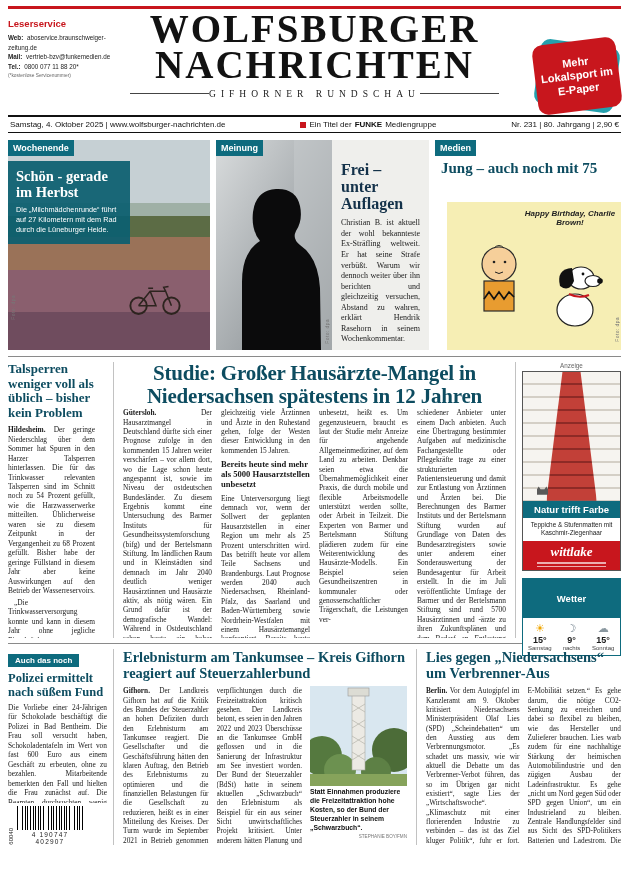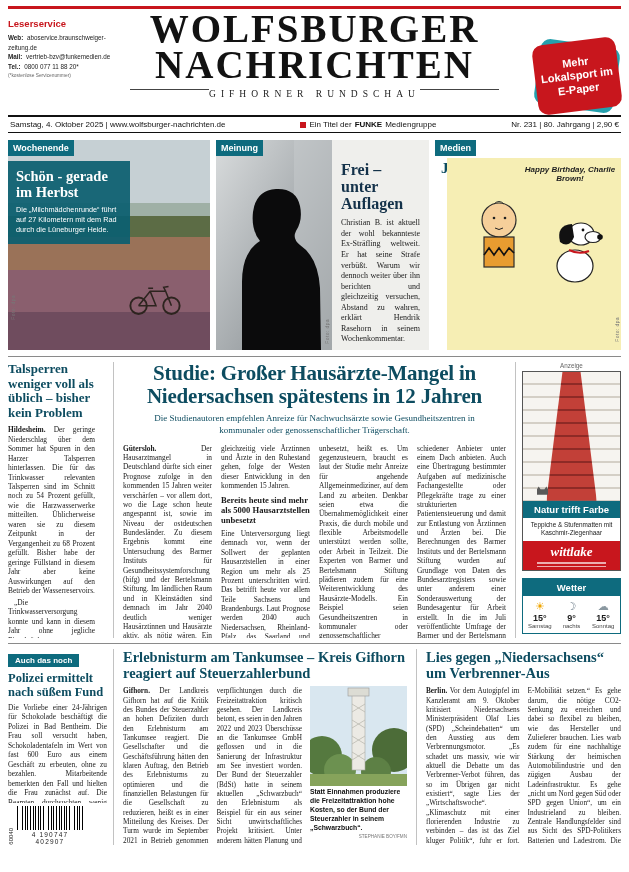--- a/index.html
+++ b/index.html
@@ -8,21 +8,21 @@
         font-family:"Liberation Serif",serif;color:#1a1a1a}
   
   .redline{margin:6px 8px 0;height:3px;background:#c8161d}
   .header-row{position:relative;height:104px}
   .leserservice{position:absolute;left:8px;top:8px;width:112px;font-family:"Liberation Sans",sans-serif;font-size:6.3px;line-height:1.5;color:#222}
   .ls-title{color:#c8161d;font-weight:bold;font-size:9.5px;margin-bottom:2px}
   .ls-line b{margin-right:2px}
   .ls-foot{font-size:4.8px;color:#666;margin-top:1px}
   .masthead{position:absolute;left:0;right:0;top:2px;text-align:center}
   .mh1{font-size:39px;font-weight:bold;letter-spacing:2px;line-height:.92;color:#121212;text-transform:uppercase}
-  .mh-sub{display:flex;gap:0;margin:6px 130px 0}
+  .mh-sub{display:flex;align-items:center;gap:0;margin:6px 130px 0}
   .mh-sub .rule{flex:1;height:1px;background:#444}
   .mh-sub span.sub-text{font-size:9.5px;letter-spacing:5px;text-transform:uppercase;color:#222;white-space:nowrap}
   .badge-wrap{position:absolute;right:10px;top:32px;width:84px;height:70px}
   .badge-back{position:absolute;inset:2px;background:#25a0ad;border-radius:10px;transform:rotate(8deg)}
   .badge{position:absolute;inset:0;background:#c8161d;border-radius:10px;transform:rotate(-7deg);
          color:#fff;font-family:"Liberation Sans",sans-serif;font-weight:bold;font-size:11px;line-height:1.2;
          display:flex;align-items:center;justify-content:center;text-align:center;padding:4px}
   .dateline{margin:2px 8px 0;border-top:2px solid #111;border-bottom:1px solid #111;
             display:flex;justify-content:space-between;align-items:center;padding:3px 2px;
             font-family:"Liberation Sans",sans-serif;font-size:8px;color:#111}
@@ -39,21 +39,21 @@
   .t1-head{font-size:14.5px;font-weight:bold;line-height:1.08}
   .t1-text{font-family:"Liberation Sans",sans-serif;font-size:7.3px;line-height:1.35;margin-top:5px}
   .bike{position:absolute;right:26px;bottom:34px;z-index:2}
   .t2{flex:1;background:#efefec}
   .t2-img{position:absolute;left:0;top:0;bottom:0;width:116px}
   .t2-content{position:absolute;left:116px;right:0;top:0;bottom:0;padding:22px 9px 6px;background:#efefec}
   .t2-head{font-size:16px;font-weight:bold;color:#14324a;line-height:1.05}
   .t2-text{font-size:8px;line-height:1.32;margin-top:6px;text-align:justify}
   .t3{width:186px;background:#fff}
   .t3-head{padding:20px 6px 4px;font-size:15px;font-weight:bold;color:#0d4c60;line-height:1.08}
-  .t3-img{position:absolute;left:12px;right:0;bottom:0;height:192px;background:#f6eeb4}
+  .t3-img{position:absolute;left:12px;right:0;bottom:0;height:148px;background:#f6eeb4}
   .comic-caption{position:absolute;top:7px;right:5px;width:92px;text-align:center;
                  font-family:"Liberation Sans",sans-serif;font-style:italic;font-weight:bold;font-size:8px;color:#222;z-index:3}
   .vcredit{position:absolute;writing-mode:vertical-rl;transform:rotate(180deg);
            font-family:"Liberation Sans",sans-serif;font-size:5px;color:#777;letter-spacing:.4px;z-index:5}
   
   .main-sec{margin:6px 8px 0;border-top:1px solid #8a8a8a;padding-top:5px;display:flex;height:282px}
   .col-left{width:106px;padding-right:18px;border-right:1px solid #c2c2c2;overflow:hidden}
   .col-left h2{font-size:13px;font-weight:bold;color:#0d4c60;line-height:1.12;margin-bottom:5px}
   .bodytext{font-size:7.4px;line-height:1.28;text-align:justify;hyphens:auto}
   .bodytext p{margin-bottom:2px}
@@ -74,21 +74,21 @@
              background:repeating-linear-gradient(180deg,#c24038 0 11px,#8e2a26 11px 13px)}
   .ad-cat{position:absolute;left:14px;bottom:6px;width:11px;height:9px;background:#5a5a5a;
           clip-path:polygon(0 100%,0 40%,15% 8%,32% 40%,68% 40%,85% 8%,100% 40%,100% 100%)}
   .ad-band-teal{background:#0e6b7e;color:#fff;font-weight:bold;font-size:9.5px;text-align:center;padding:3px 2px}
   .ad-sub{font-size:6.4px;text-align:center;padding:3px 3px;color:#222;line-height:1.35;background:#fff}
   .ad-brand{background:#c8161d;color:#fff;text-align:center;font-family:"Liberation Serif",serif;
             font-style:italic;font-weight:bold;font-size:13px;padding:3px 2px 2px}
   .ad-smallprint{height:8px;background:#c8161d;display:flex;flex-direction:column;gap:2px;padding:0 14px 3px}
   .ad-smallprint i{display:block;height:1.5px;background:rgba(255,255,255,.65)}
   .weather{margin-top:7px;border:1px solid #0e6b7e}
-  .weather-head{background:#0e6b7e;color:#fff;font-weight:bold;font-size:9.5px;text-align:center;padding:3px}
+  .weather-head{background:#0e6b7e;color:#fff;font-weight:bold;font-size:9.5px;text-align:center;padding:14px}
   .weather-body{display:flex;padding:4px 1px;background:#fff}
   .witem{flex:1;text-align:center}
   .wicon{font-size:11px;line-height:13px;display:block}
   .wicon.sun{color:#f0a500}.wicon.moon{color:#6b7c88}.wicon.cloud{color:#8a98a0}
   .wtemp{font-weight:bold;font-size:9px;display:block}
   .wday{font-size:6px;color:#444;display:block}
   
   .bottom-sec{margin:5px 8px 0;border-top:1px solid #8a8a8a;padding-top:5px;display:flex;height:202px}
   .b-left{width:106px;padding-right:6px;border-right:1px solid #c2c2c2;display:flex;flex-direction:column;overflow:hidden}
   .kicker-inline{display:inline-block;background:#0e6b7e;color:#fff;font-family:"Liberation Sans",sans-serif;
@@ -239,21 +239,20 @@
       <h2>Talsperren weniger voll als üblich – bisher kein Problem</h2>
       <div class="bodytext">
         <p><b class="city">Hildesheim.</b> <span>Der geringe Niederschlag über dem Sommer hat Spuren in den Harzer Talsperren hinterlassen. Die für das Trinkwasser relevanten Talsperren sind im Schnitt noch zu 54 Prozent gefüllt, wie die Harzwasserwerke mitteilten. Üblicherweise waren sie zu diesem Zeitpunkt in der Vergangenheit zu 68 Prozent gefüllt. Bisher habe der geringe Füllstand in diesem Jahr aber keine Auswirkungen auf den Betrieb der Wasserreservoirs.</span></p>
         <p>„Die Trinkwasserversorgung konnte und kann in diesem Jahr ohne jegliche Einschränkungen sichergestellt werden“, sagte eine Sprecherin. Vor allem das Frühjahr von Februar bis Mai sowie der August und September seien extrem trocken gewesen. Mehrfach wurden neue Negativrekorde beim Niederschlag an einzelnen Orten gemessen.</p>
 
       </div>
     </aside>
 
     <article class="study">
       <h1>Studie: Großer Hausärzte-Mangel in Niedersachsen spätestens in 12 Jahren</h1>
-      <div class="dek">Die Studienautoren empfehlen Anreize für Nachwuchsärzte sowie Gesundheitszentren in kommunaler oder genossenschaftlicher Trägerschaft.</div>
       <div class="study-cols">
         <div class="scol">
           <b class="city">Gütersloh.</b>
           <span>Der Hausarztmangel in Deutschland dürfte sich einer Prognose zufolge in den kommenden 15 Jahren weiter verschärfen – vor allem dort, wo die Lage schon heute angespannt ist, sowie im Niveau der ostdeutschen Bundesländer. Zu diesem Ergebnis kommt eine Untersuchung des Barmer Instituts für Gesundheitssystemforschung (bifg) und der Bertelsmann Stiftung. Im ländlichen Raum und in Kleinstädten sind demnach im Jahr 2040 deutlich weniger Hausärztinnen und Hausärzte aktiv, als nötig wären. Ein Grund dafür ist der demografische Wandel: Während in Ostdeutschland schon heute ein hoher Versorgungsbedarf einer älter werdenden Bevölkerung besteht und</span>
         </div>
         <div class="scol">
           <span>gleichzeitig viele Ärztinnen und Ärzte in den Ruhestand gehen, folge der Westen dieser Entwicklung in den kommenden 15 Jahren.</span>
           <div class="subhead">Bereits heute sind mehr als 5000 Hausarztstellen unbesetzt</div>
           <span>Eine Unterversorgung liegt demnach vor, wenn der Sollwert der geplanten Hausarztstellen in einer Region um mehr als 25 Prozent unterschritten wird. Das betrifft heute vor allem Teile Sachsens und Brandenburgs. Laut Prognose werden 2040 auch Niedersachsen, Rheinland-Pfalz, das Saarland und Baden-Württemberg sowie Nordrhein-Westfalen mit einem Hausärztemangel konfrontiert. Bereits heute sind in Deutschland mehr als 5000 Hausarztsitze</span>
         </div>

